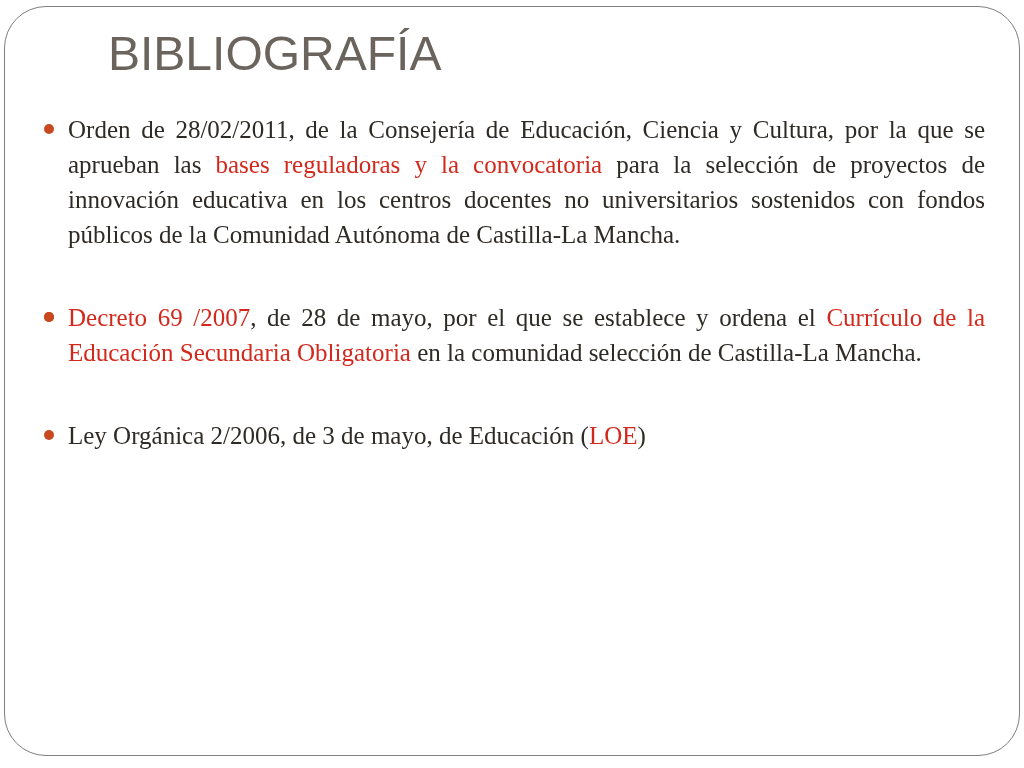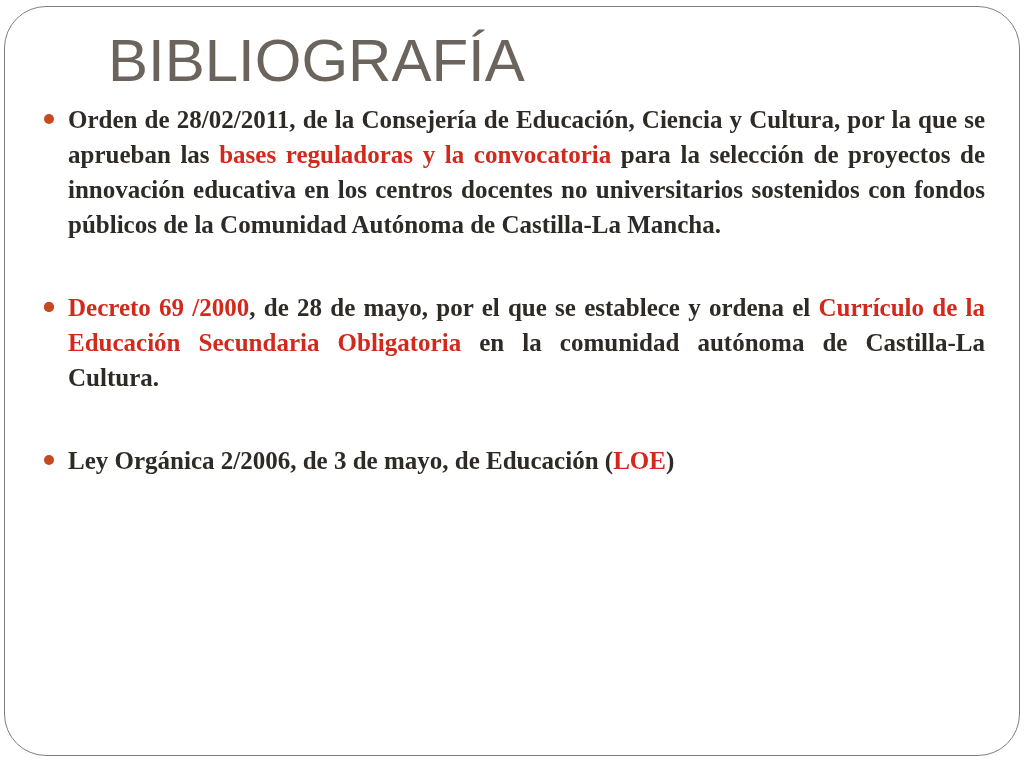--- a/index.html
+++ b/index.html
@@ -27,31 +27,30 @@
     border-radius: 42px;
     pointer-events: none;
   }
   .title {
     position: absolute;
     left: 108px;
     top: 26px;
     margin: 0;
     font-family: "Liberation Sans", sans-serif;
     font-weight: 400;
-    font-size: 60px;
+    font-size: 48px;
     letter-spacing: 0px;
     color: var(--title, #6a645d);
     white-space: nowrap;
   }
   .content {
     position: absolute;
     left: 44px;
-    top: 102px;
+    top: 112px;
     width: 941px;
-    font-weight: bold;
   }
   .bullet {
     position: relative;
     padding-left: 24px;
     margin: 0 0 48px 0;
     text-align: justify;
     font-size: 25px;
     line-height: 35px;
     color: var(--body, #2e2a26);
   }
@@ -70,16 +69,16 @@
 </style>
 </head>
 <body>
 
 <div class="slide">
   <div class="frame"></div>
   <h1 class="title">BIBLIOGRAFÍA</h1>
   <div class="content" id="bullet-list">
       <div class="bullet"><span class="marker"></span><span><span class="seg-dark">Orden de 28/02/2011, de la Consejería de Educación, Ciencia y Cultura, por la que se aprueban las </span><span class="seg-red">bases reguladoras y la convocatoria</span><span class="seg-dark"> para la selección de proyectos de innovación educativa en los centros docentes no universitarios sostenidos con fondos públicos de la Comunidad Autónoma de Castilla-La Mancha.</span></span></div>
       <div class="bullet"><span class="marker"></span></div>
-      <div class="bullet"><span class="marker"></span><span><span class="seg-red">Decreto 69 /2000</span><span class="seg-dark">, de 28 de mayo, por el que se establece y ordena el </span><span class="seg-red">Currículo de la Educación Secundaria Obligatoria</span><span class="seg-dark"> en la comunidad autónoma de Castilla-La Cultura.</span></span></div>
+      <div class="bullet"><span class="marker"></span><span><span class="seg-red">Decreto 69 /2007</span><span class="seg-dark">, de 28 de mayo, por el que se establece y ordena el </span><span class="seg-red">Currículo de la Educación Secundaria Obligatoria</span><span class="seg-dark"> en la comunidad selección de Castilla-La Mancha.</span></span></div>
       <div class="bullet"><span class="marker"></span><span><span class="seg-dark">Ley Orgánica 2/2006, de 3 de mayo, de Educación (</span><span class="seg-red">LOE</span><span class="seg-dark">)</span></span></div>
     </div>
 </div>
 
 </body></html>

